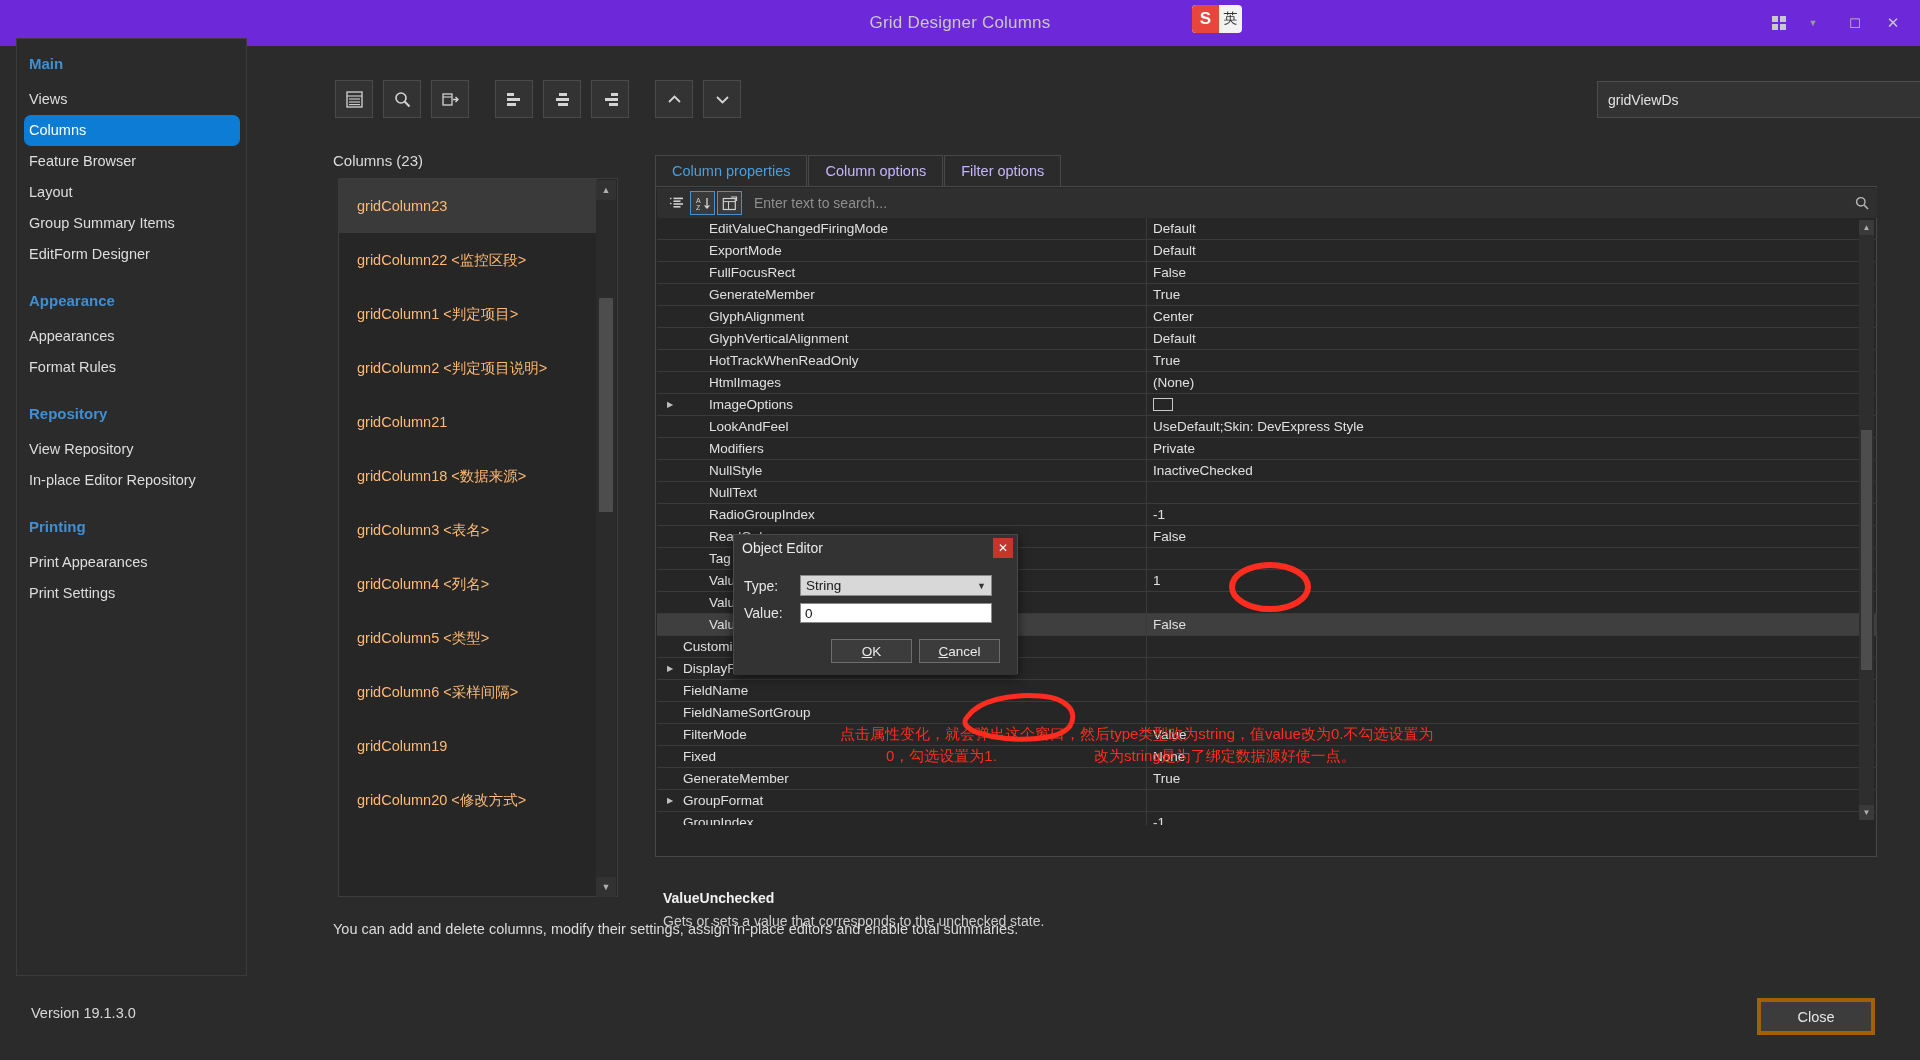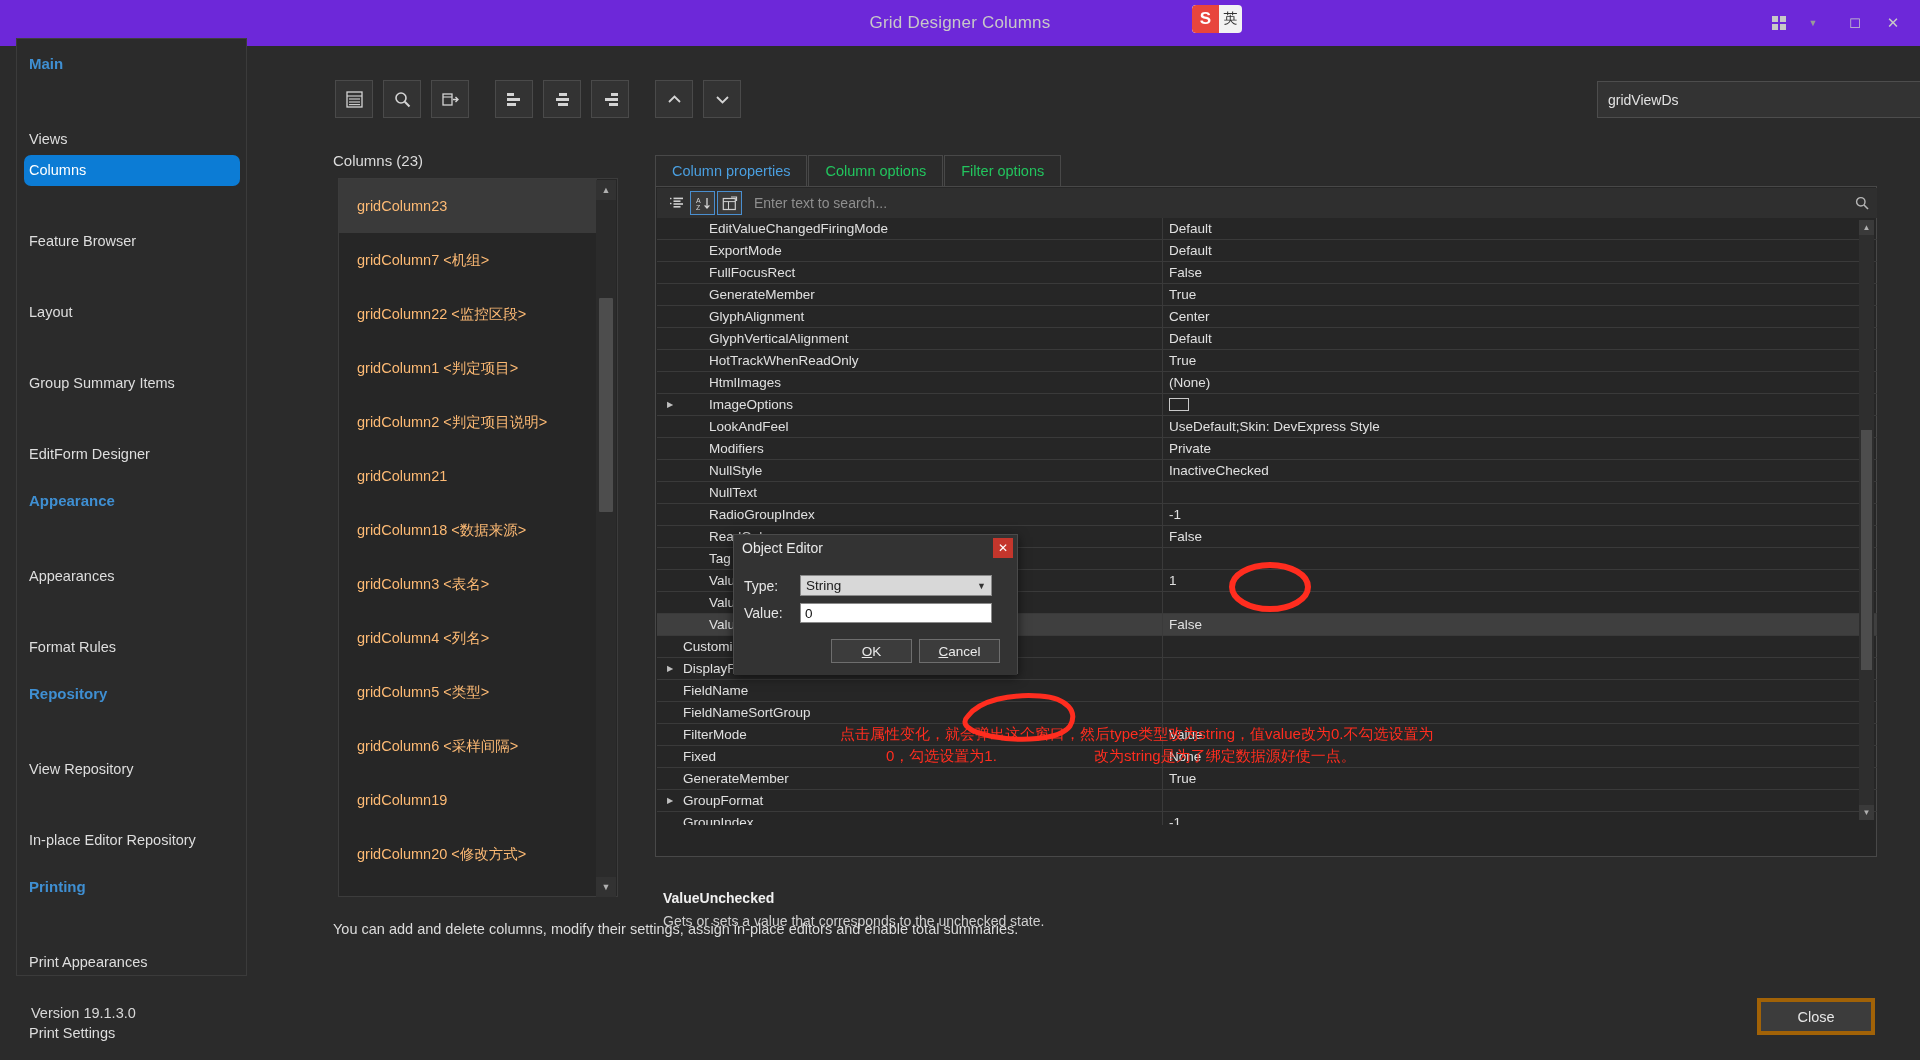--- a/index.html
+++ b/index.html
@@ -49,21 +49,21 @@
   .sidebar {
     position: absolute; left: 16px; top: 38px; width: 231px; height: 938px;
     background: #2b2b2b; border: 1px solid #3b3b3b; border-top: 1px solid #3f3f3f;
   }
   .side-group {
     color: #3f8fd2; font-size: 15px; font-weight: bold;
     padding: 0 0 0 12px; height: 22px; line-height: 22px;
   }
   .side-item {
     height: 31px; line-height: 31px; padding-left: 12px;
-    font-size: 14.5px; color: #dedede; cursor: default; margin-top: 40px;
+    font-size: 14.5px; color: #dedede; cursor: default;
   }
   .side-item.active { background: #0c7cd5; color: #ffffff; margin: 0 6px 0 7px; padding-left: 5px; border-radius: 7px; }
   .side-sp-lg { height: 20px; }
   .side-sp-sm { height: 9px; }
 
   
   .version {
     position: absolute; left: 31px; top: 1005px; font-size: 14.5px; color: #d8d8d8;
   }
   .close-btn {
@@ -118,21 +118,21 @@
 
   
   .prop-panel {
     position: absolute; left: 655px; top: 155px; width: 1222px; height: 735px;
     background: #2b2b2b;
   }
   .tabs { position: absolute; left: 0; top: 0; display: flex; height: 32px; }
   .tab {
     padding: 0 16px; height: 32px; line-height: 31px; font-size: 14.5px;
     background: #2b2b2b; border: 1px solid #484848; border-bottom: none;
-    color: #22c55e; margin-right: 1px;
+    color: #c4b5fd; margin-right: 1px;
   }
   .tab.active { color: #4a9fe0; border-bottom: 1px solid #2b2b2b; }
   .tab-body {
     position: absolute; left: 0; top: 31px; width: 1222px; height: 671px;
     border: 1px solid #484848; background: #262626;
   }
   .prop-search {
     position: absolute; left: 1px; top: 1px; width: 1220px; height: 30px;
     background: #2f2f2f; display: flex; align-items: center; padding-left: 6px;
   }
@@ -157,21 +157,21 @@
   .prow.sel { background: #3f3f3f; }
   .prow .expander {
     width: 26px; text-align: center; font-size: 8px; color: #c0c0c0; flex: 0 0 26px;
   }
   .prow .pname {
     flex: 0 0 auto; width: 463px; font-size: 13.5px; color: #e0e0e0;
     padding-left: 0px; white-space: nowrap; overflow: hidden;
   }
   .prow .pval {
     flex: 1; font-size: 13.5px; color: #e0e0e0; padding-left: 6px;
-    border-left: 1px solid #3a3a3a; height: 22px; line-height: 22px; white-space: nowrap; margin-left: 16px;
+    border-left: 1px solid #3a3a3a; height: 22px; line-height: 22px; white-space: nowrap;
   }
   .swatch { display: inline-block; width: 20px; height: 13px; background: #262626; border: 1px solid #c9c9c9; vertical-align: middle; }
 
   .grid-vscroll {
     position: absolute; right: 2px; top: 33px; width: 15px; height: 600px; background: #2e2e2e;
   }
   .grid-vscroll .up, .grid-vscroll .dn {
     position: absolute; left: 0; width: 15px; height: 15px; color: #b0b0b0; font-size: 8px;
     display: flex; align-items: center; justify-content: center; background: #3a3a3a;
   }
@@ -345,21 +345,20 @@
 
   <div class="ds-combo">
     <span>gridViewDs</span>
 
   </div>
 
   <div class="cols-label">Columns (23)</div>
   <div class="cols-panel">
     <div class="cols-list" id="cols-list">
         <div class="col-item sel">gridColumn23</div>
-        <div class="col-item">gridColumn7 &lt;机组&gt;</div>
         <div class="col-item">gridColumn22 &lt;监控区段&gt;</div>
         <div class="col-item">gridColumn1 &lt;判定项目&gt;</div>
         <div class="col-item">gridColumn2 &lt;判定项目说明&gt;</div>
         <div class="col-item">gridColumn21 <cp特性描述></cp特性描述></div>
         <div class="col-item">gridColumn18 &lt;数据来源&gt;</div>
         <div class="col-item">gridColumn3 &lt;表名&gt;</div>
         <div class="col-item">gridColumn4 &lt;列名&gt;</div>
         <div class="col-item">gridColumn5 &lt;类型&gt;</div>
         <div class="col-item">gridColumn6 &lt;采样间隔&gt;</div>
         <div class="col-item">gridColumn19 <sql校验标记></sql校验标记></div>

